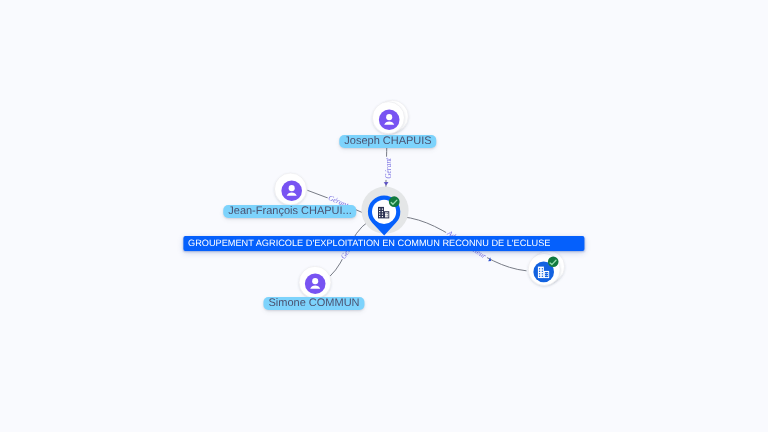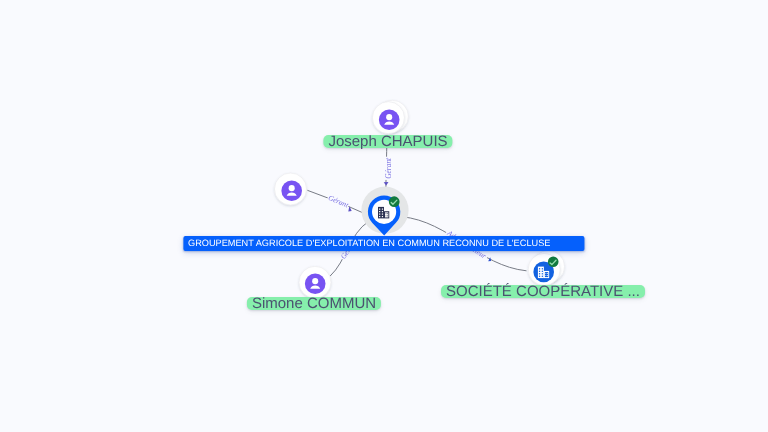--- a/index.html
+++ b/index.html
@@ -1,22 +1,22 @@
 <!DOCTYPE html>
 <html><head>
 <meta charset="utf-8">
 <style>
   html,body{margin:0;padding:0;}
   body{width:768px;height:432px;overflow:hidden;background:#f9fafe;
        font-family:"Liberation Sans",sans-serif;-webkit-font-smoothing:antialiased;}
   #stage{position:relative;width:768px;height:432px;background:#f9fafe;}
   svg.layer{position:absolute;left:0;top:0;width:768px;height:432px;}
-  .nlabel{position:absolute;white-space:nowrap;background:#86efac;color:#4b5270;
+  .nlabel{position:absolute;white-space:nowrap;background:#7dd3fc;color:#4b5270;
           -webkit-font-smoothing:antialiased;text-rendering:geometricPrecision;
-          border-radius:5px;padding:0 5px;font-size:15px;height:13px;line-height:13.4px;
+          border-radius:5px;padding:0 5px;font-size:11px;height:13px;line-height:13.4px;
           transform:translateX(-50%) translateZ(0);will-change:transform;
           box-shadow:0 1px 2px rgba(60,64,90,.16),0 2px 5px rgba(60,64,90,.07);}
   .nlabel.sel{background:#0560fc;color:#ffffff;font-size:9.2px;height:14.6px;
           line-height:14.9px;padding:0 4.6px;border-radius:2px;width:392px;
           box-shadow:0 1px 2px rgba(20,60,160,.3),0 2px 6px rgba(20,60,160,.18);}
   .edgelbl{fill:#7b72e2;font-size:7.4px;font-style:italic;font-family:"Liberation Serif",serif;}
 </style>
 </head>
 <body>
 
@@ -148,17 +148,17 @@
       <g fill="#2a3152">
             <use href="#building-dots2"></use>
           </g>
     </g>
     <circle cx="394.2" cy="201.7" r="5.4" fill="#117a3e"></circle>
     <path d="M391.2,202.5 L392.9,204.3 L396.9,200.1" fill="none" stroke="#96dcae" stroke-width="1.3" stroke-linecap="round" stroke-linejoin="round"></path>
   </g>
 </svg>
 
 <div class="nlabel" style="left:388px;top:135px"><span>Joseph CHAPUIS</span></div>
+<div class="nlabel" style="left:290px;top:205px"><span>Jean-François CHAPUI...</span></div>
 <div class="nlabel" style="left:314px;top:297px"><span>Simone COMMUN</span></div>
-<div class="nlabel" style="left:543px;top:285px"><span>SOCIÉTÉ COOPÉRATIVE ...</span></div>
 <div class="nlabel sel" style="left:384px;top:236px"><span>GROUPEMENT AGRICOLE D'EXPLOITATION EN COMMUN RECONNU DE L'ECLUSE</span></div>
 
 </div>
 
 </body></html>

